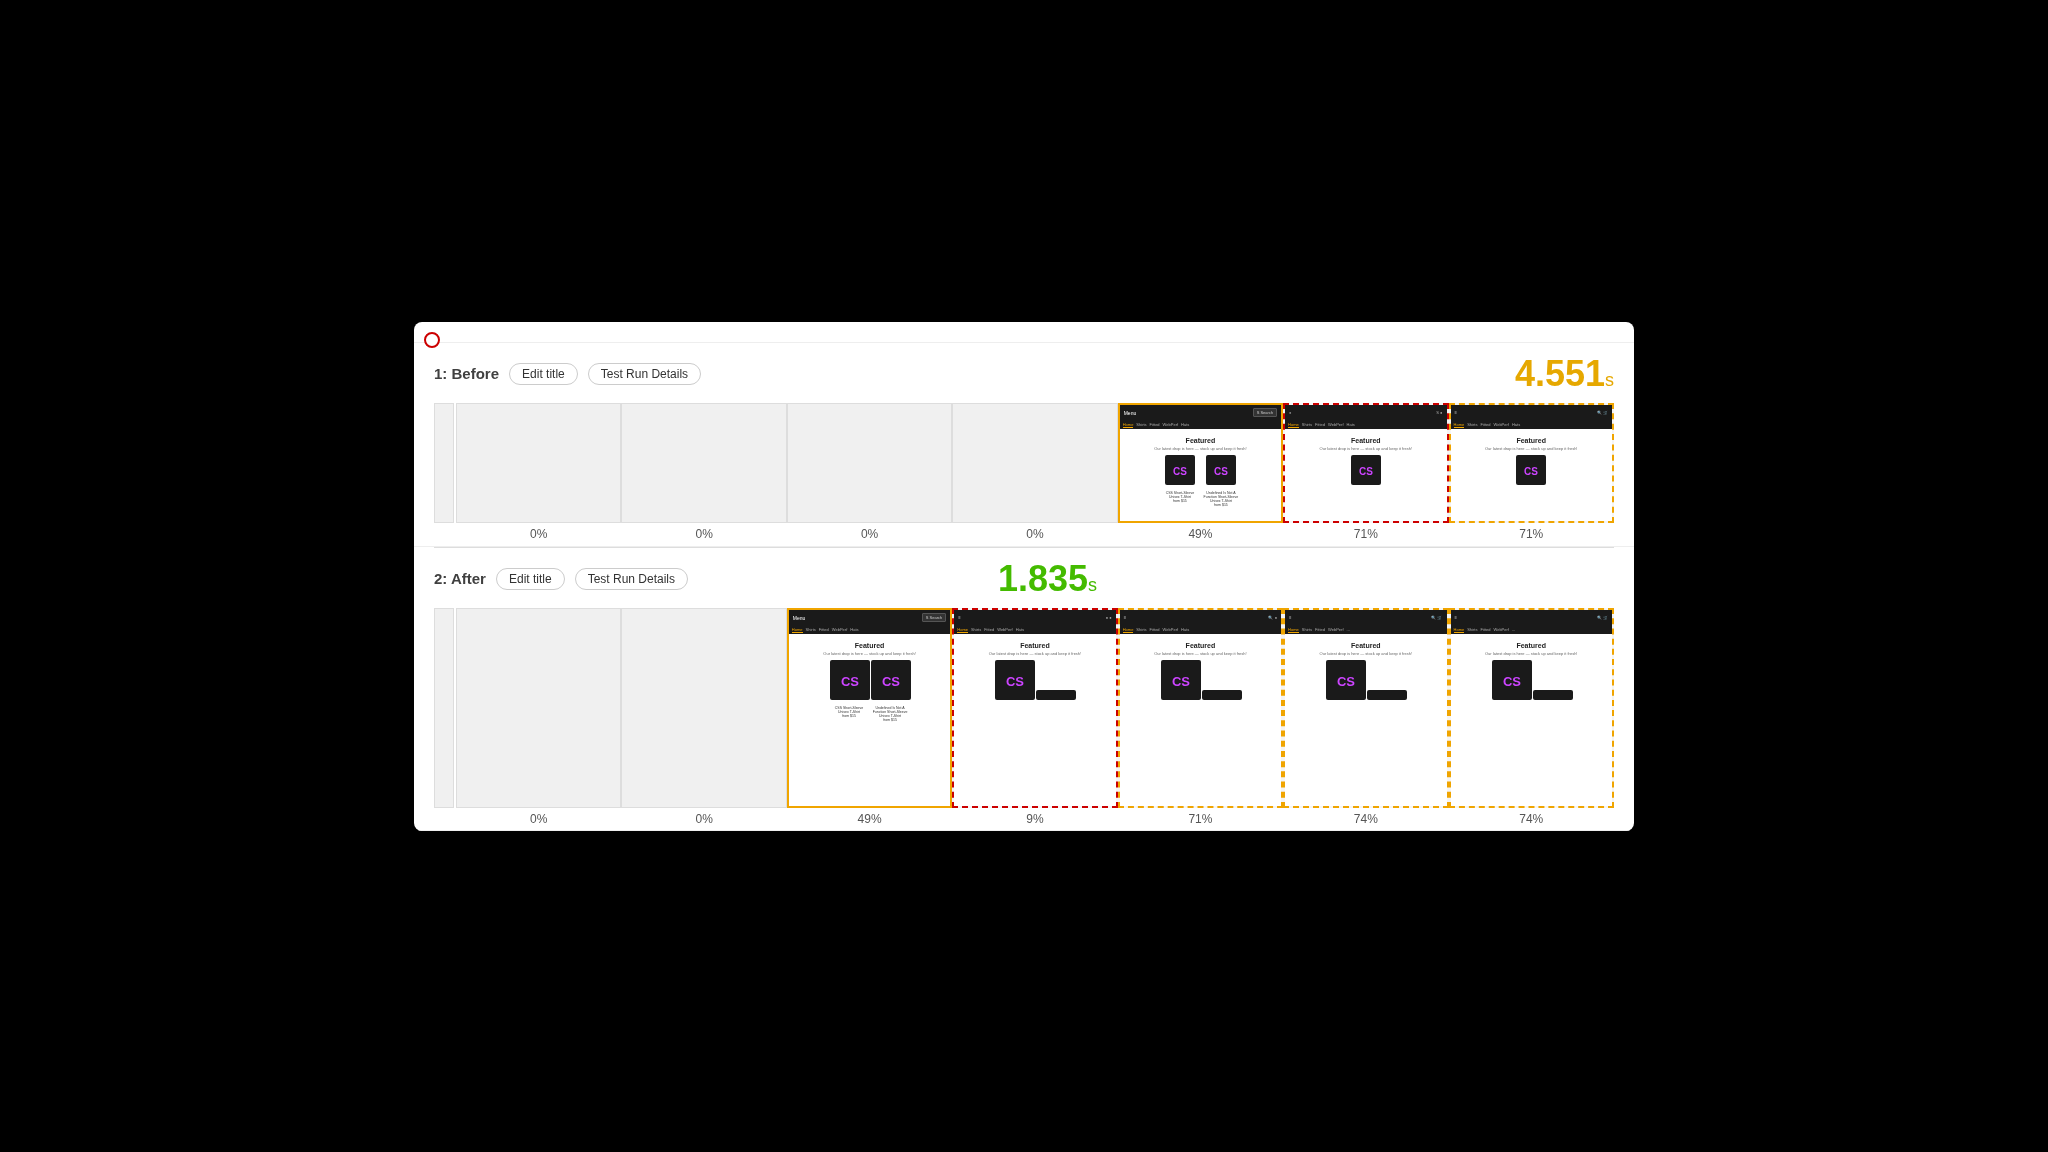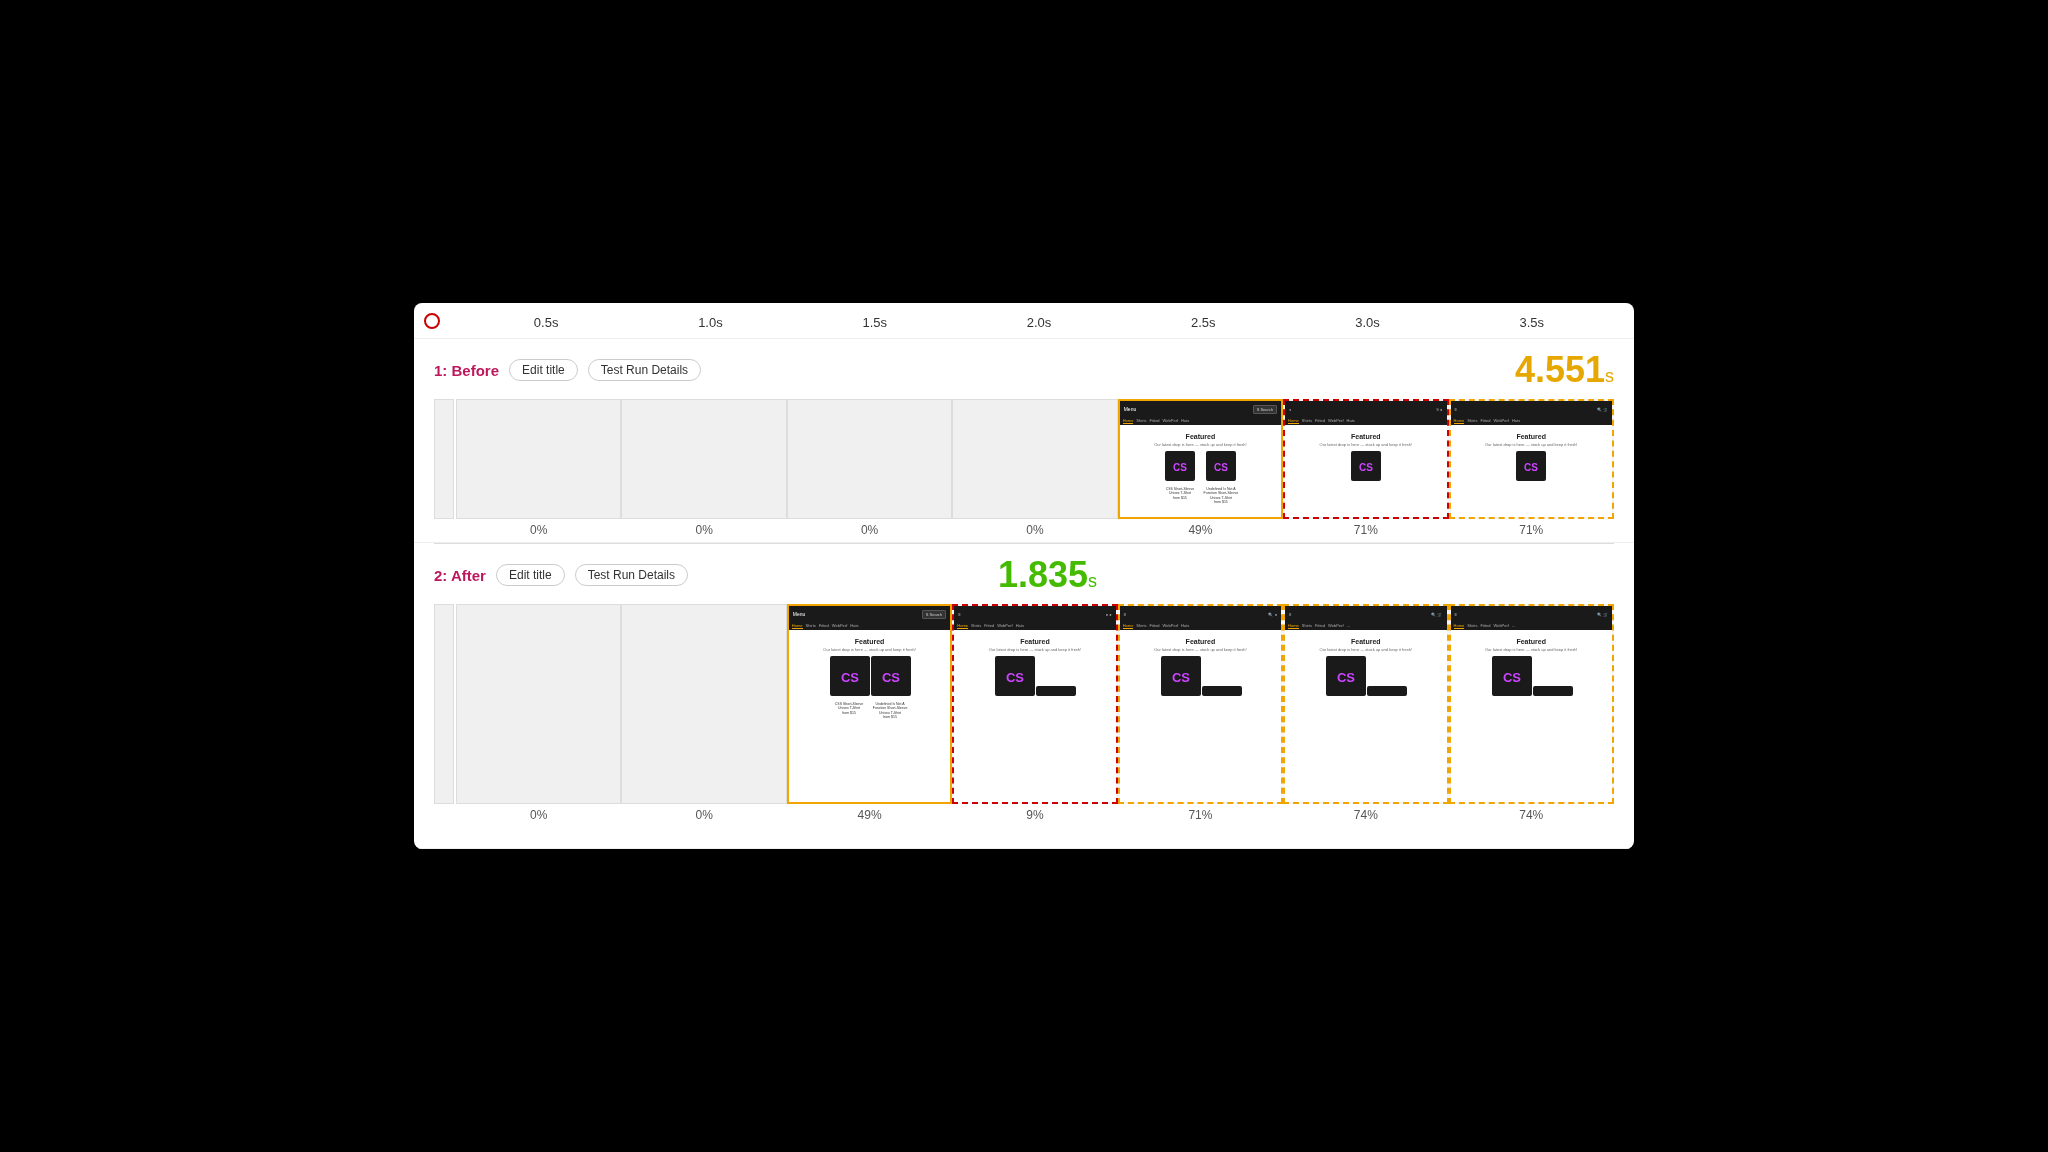--- a/index.html
+++ b/index.html
@@ -55,21 +55,21 @@
     }
     .section-header {
       display: flex;
       align-items: center;
       gap: 10px;
       margin-bottom: 8px;
     }
     .section-title {
       font-size: 15px;
       font-weight: 600;
-      color: #be185d;
+      color: #404040;
     }
     .btn {
       padding: 3px 12px;
       border: 1px solid #ccc;
       border-radius: 16px;
       background: #fff;
       font-size: 12px;
       color: #333;
       cursor: pointer;
     }
@@ -202,39 +202,30 @@
     .css-logo {
       width: 22px;
       height: 22px;
     }
     .divider-line {
       height: 1px;
       background: #ddd;
       margin: 0 20px;
     }
     .section-bottom {
-      padding-bottom: 26px;
+      padding-bottom: 4px;
     }
   </style>
 </head>
 <body>
 
 <div class="main-container">
 
   <div class="timeline-header">
     <div class="timeline-marker"></div>
-    <div class="timeline-ticks">
-      <span class="timeline-tick">0.5s</span>
-      <span class="timeline-tick">1.0s</span>
-      <span class="timeline-tick">1.5s</span>
-      <span class="timeline-tick">2.0s</span>
-      <span class="timeline-tick">2.5s</span>
-      <span class="timeline-tick">3.0s</span>
-      <span class="timeline-tick">3.5s</span>
-    </div>
   </div>
 
   <div class="section">
     <div class="section-header">
       <span class="section-title">1: Before</span>
       <button class="btn">Edit title</button>
       <button class="btn">Test Run Details</button>
       <div class="score-display score-before">
         <span>4.551</span><span class="score-unit">s</span>
       </div>

